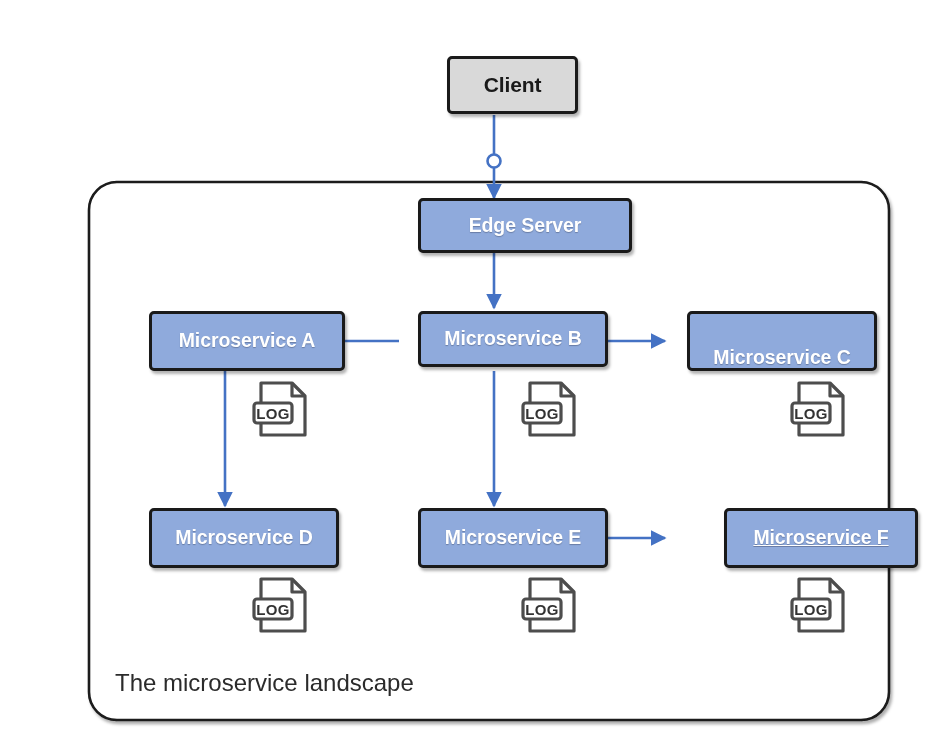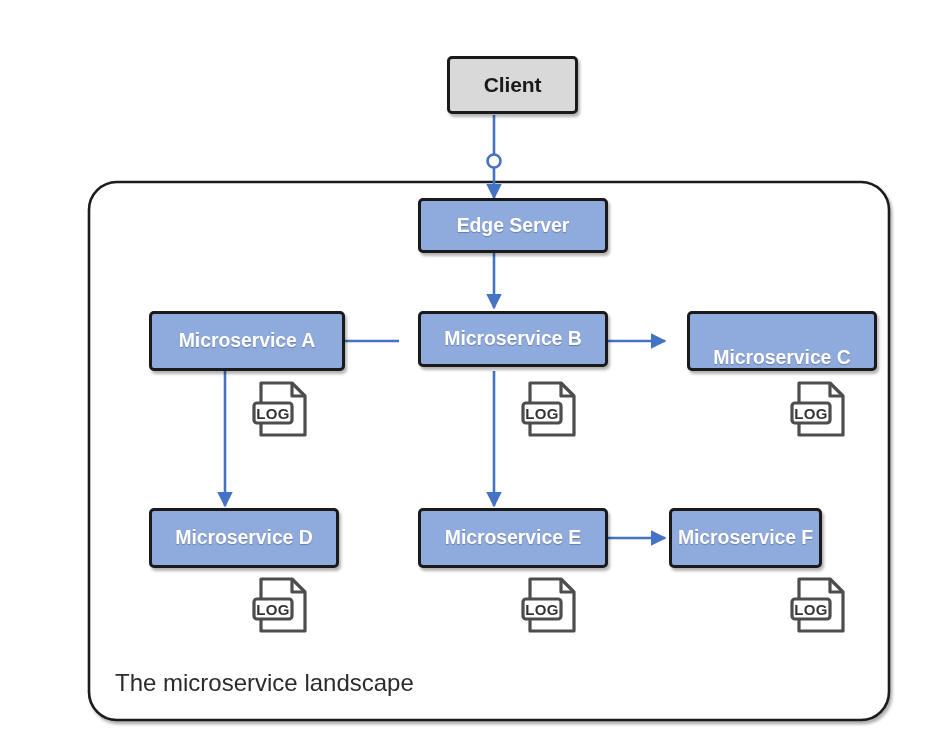--- a/index.html
+++ b/index.html
@@ -103,21 +103,21 @@
 
     <line x1="494" y1="371" x2="494" y2="506" stroke="#4472C4" stroke-width="2.6" marker-end="url(#arrow)"></line>
 
     <line x1="590" y1="538" x2="665" y2="538" stroke="#4472C4" stroke-width="2.6" marker-end="url(#arrow)"></line>
   </svg>
 
   <div class="node node-client" style="left:429px; top:56px; width:131px; height:58px;">
     <span>Client</span>
   </div>
 
-  <div class="node node-service" style="left:400px; top:198px; width:190px; height:55px;justify-content:center;">
+  <div class="node node-service" style="left:400px; top:198px; width:214px; height:55px;justify-content:center;">
     <span>Edge Server</span>
   </div>
 
   <div class="node node-service" style="left:131px; top:311px; width:196px; height:60px;">
     <span>Microservice A</span>
   </div>
 
   <div class="node node-service" style="left:400px; top:311px; width:190px; height:56px;">
     <span>Microservice B</span>
   </div>
@@ -127,21 +127,21 @@
   </div>
 
   <div class="node node-service" style="left:131px; top:508px; width:190px; height:60px;">
     <span>Microservice D</span>
   </div>
 
   <div class="node node-service" style="left:400px; top:508px; width:190px; height:60px;justify-content:center;">
     <span>Microservice E</span>
   </div>
 
-  <div class="node node-service" style="left:651px; top:508px; width:153px; height:60px;">
+  <div class="node node-service" style="left:706px; top:508px; width:194px; height:60px;text-decoration:underline;">
     <span>Microservice F</span>
   </div>
 
   <div class="log-icon" style="left:252px; top:378px;">
     <svg viewBox="0 0 62 62" xmlns="http://www.w3.org/2000/svg">
       <path d="M9 5 H40 L53 18 V57 H9 Z" fill="#ffffff" stroke="#4D4D4D" stroke-width="3.2" stroke-linejoin="round"></path>
       <path d="M40 5 V18 H53" fill="none" stroke="#4D4D4D" stroke-width="3.2" stroke-linejoin="round"></path>
       <rect x="2" y="25" width="38" height="20" rx="3" ry="3" fill="#ffffff" stroke="#4D4D4D" stroke-width="3.2"></rect>
       <text x="21" y="40.5" text-anchor="middle" fill="#333333" font-family="'Liberation Sans', sans-serif" font-size="15" font-weight="bold" letter-spacing="0.4">LOG</text>
     </svg>

